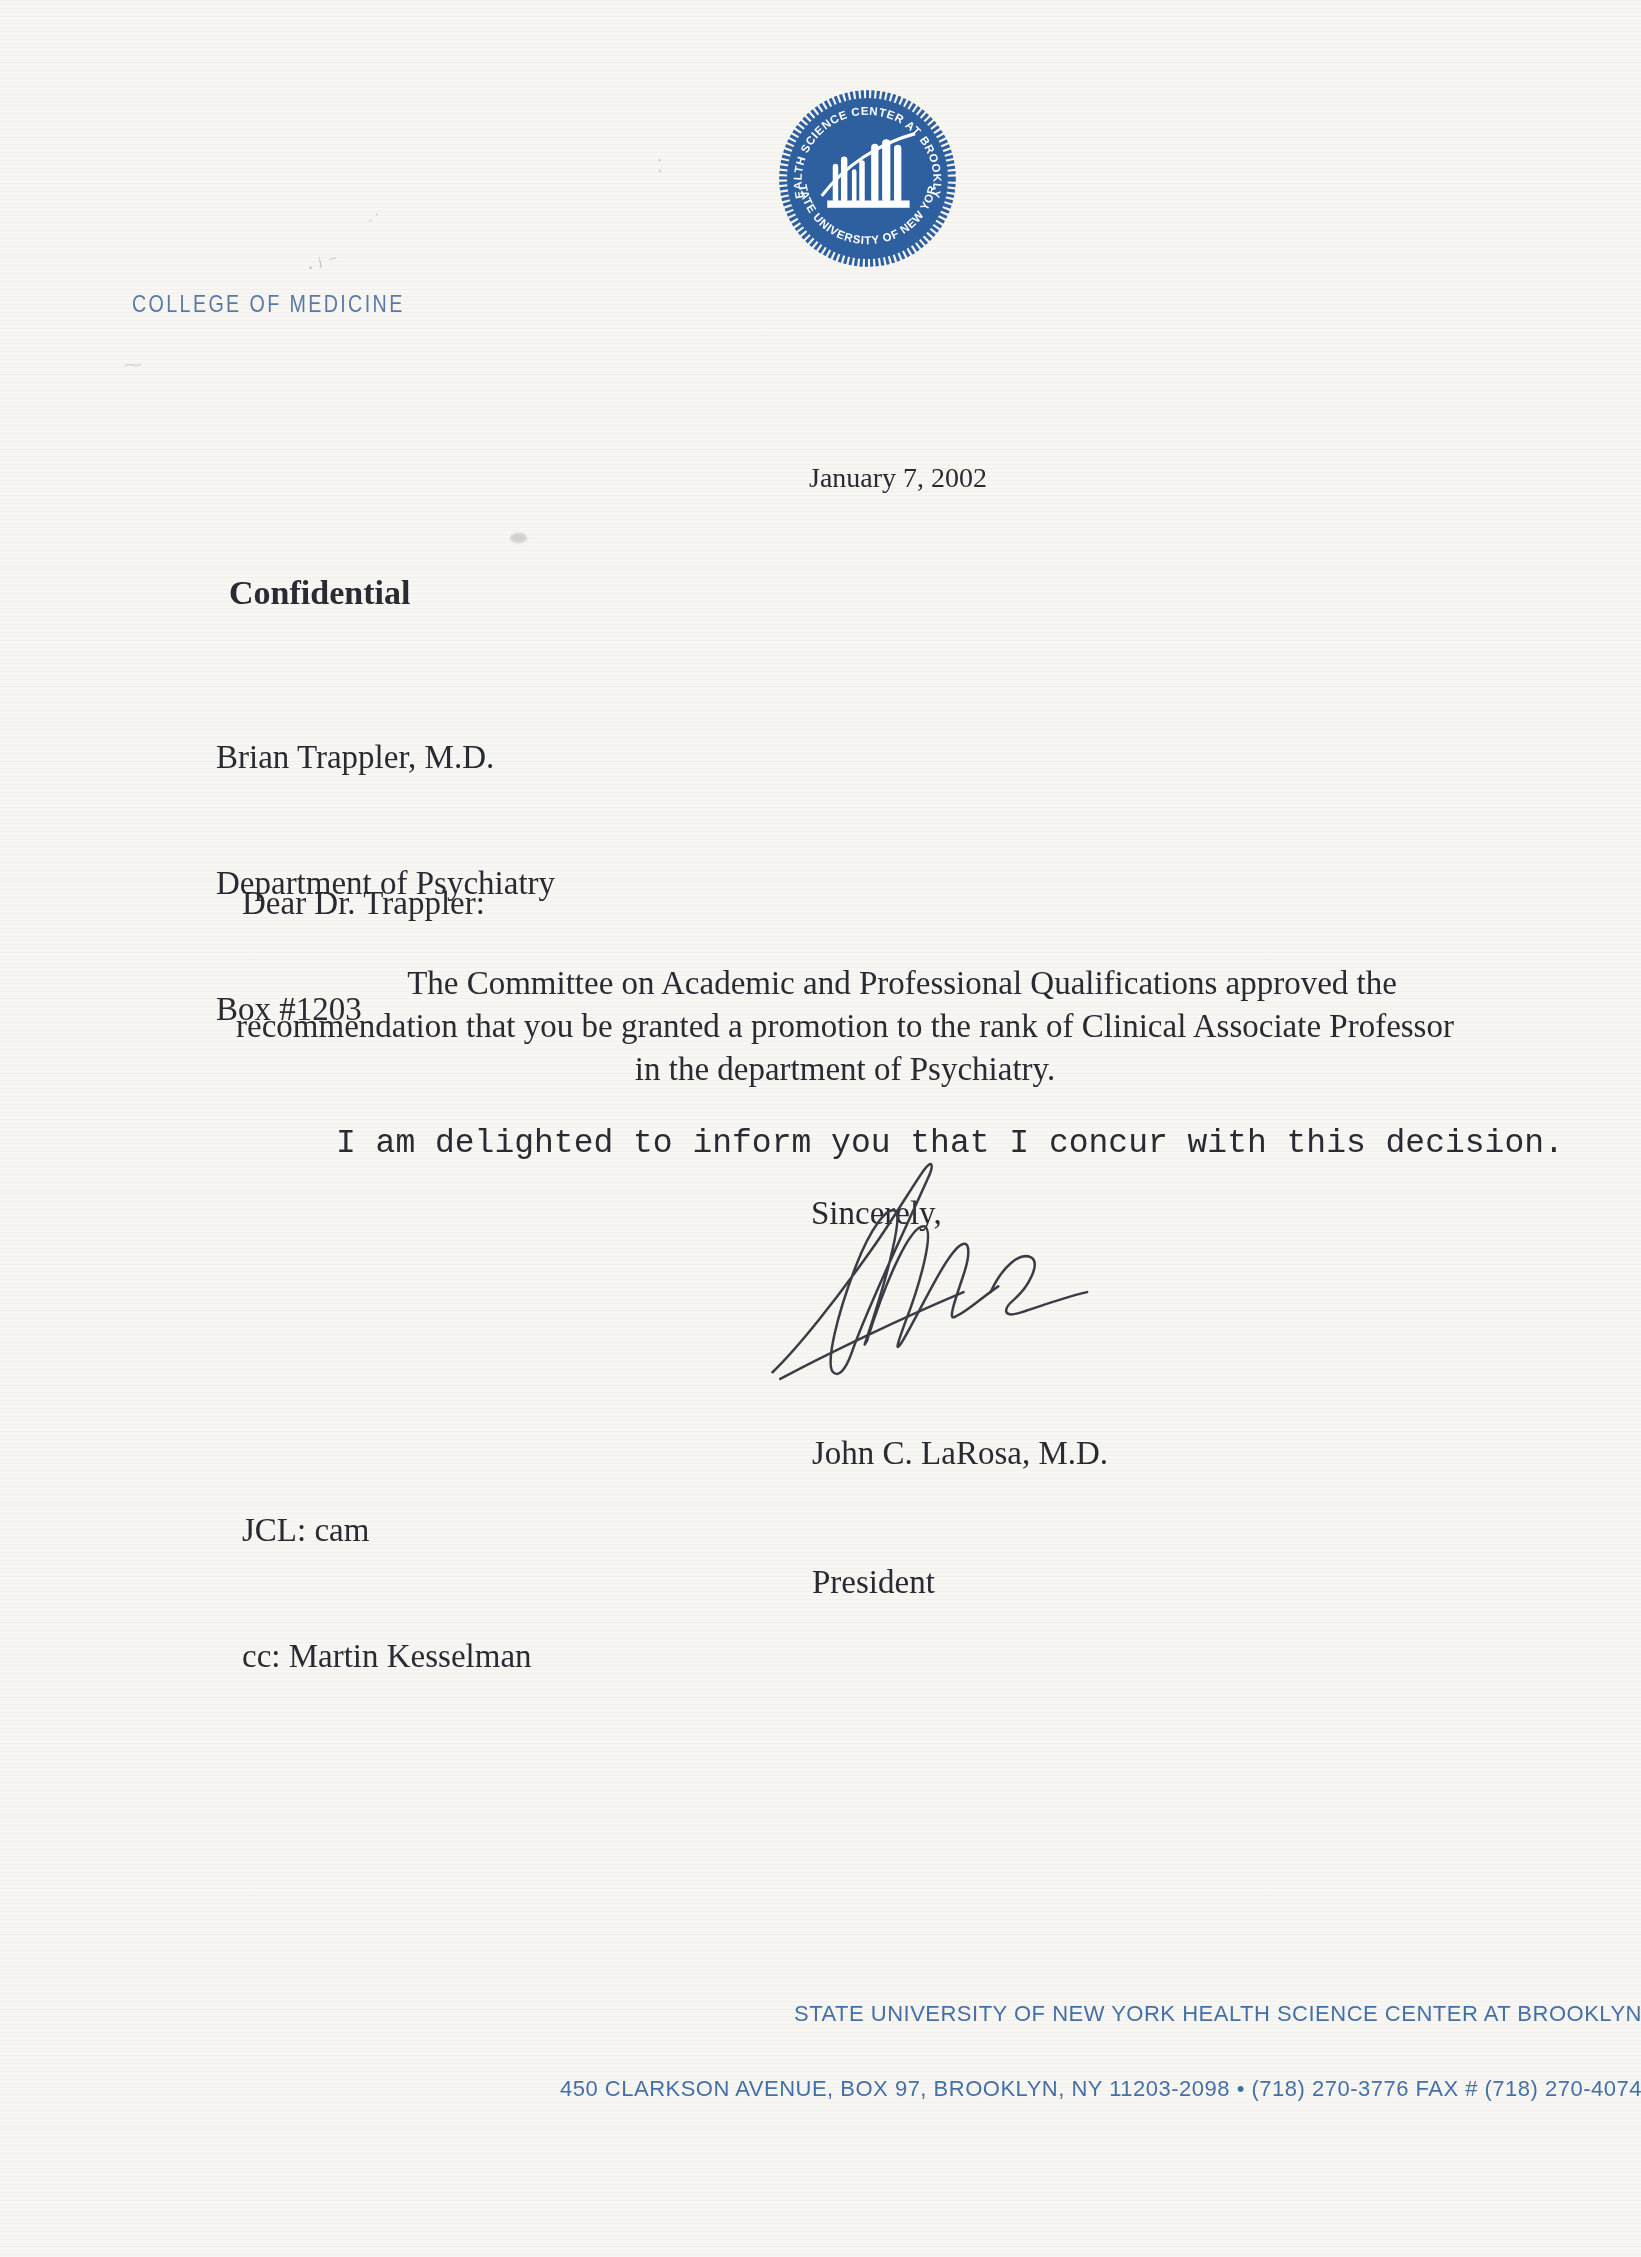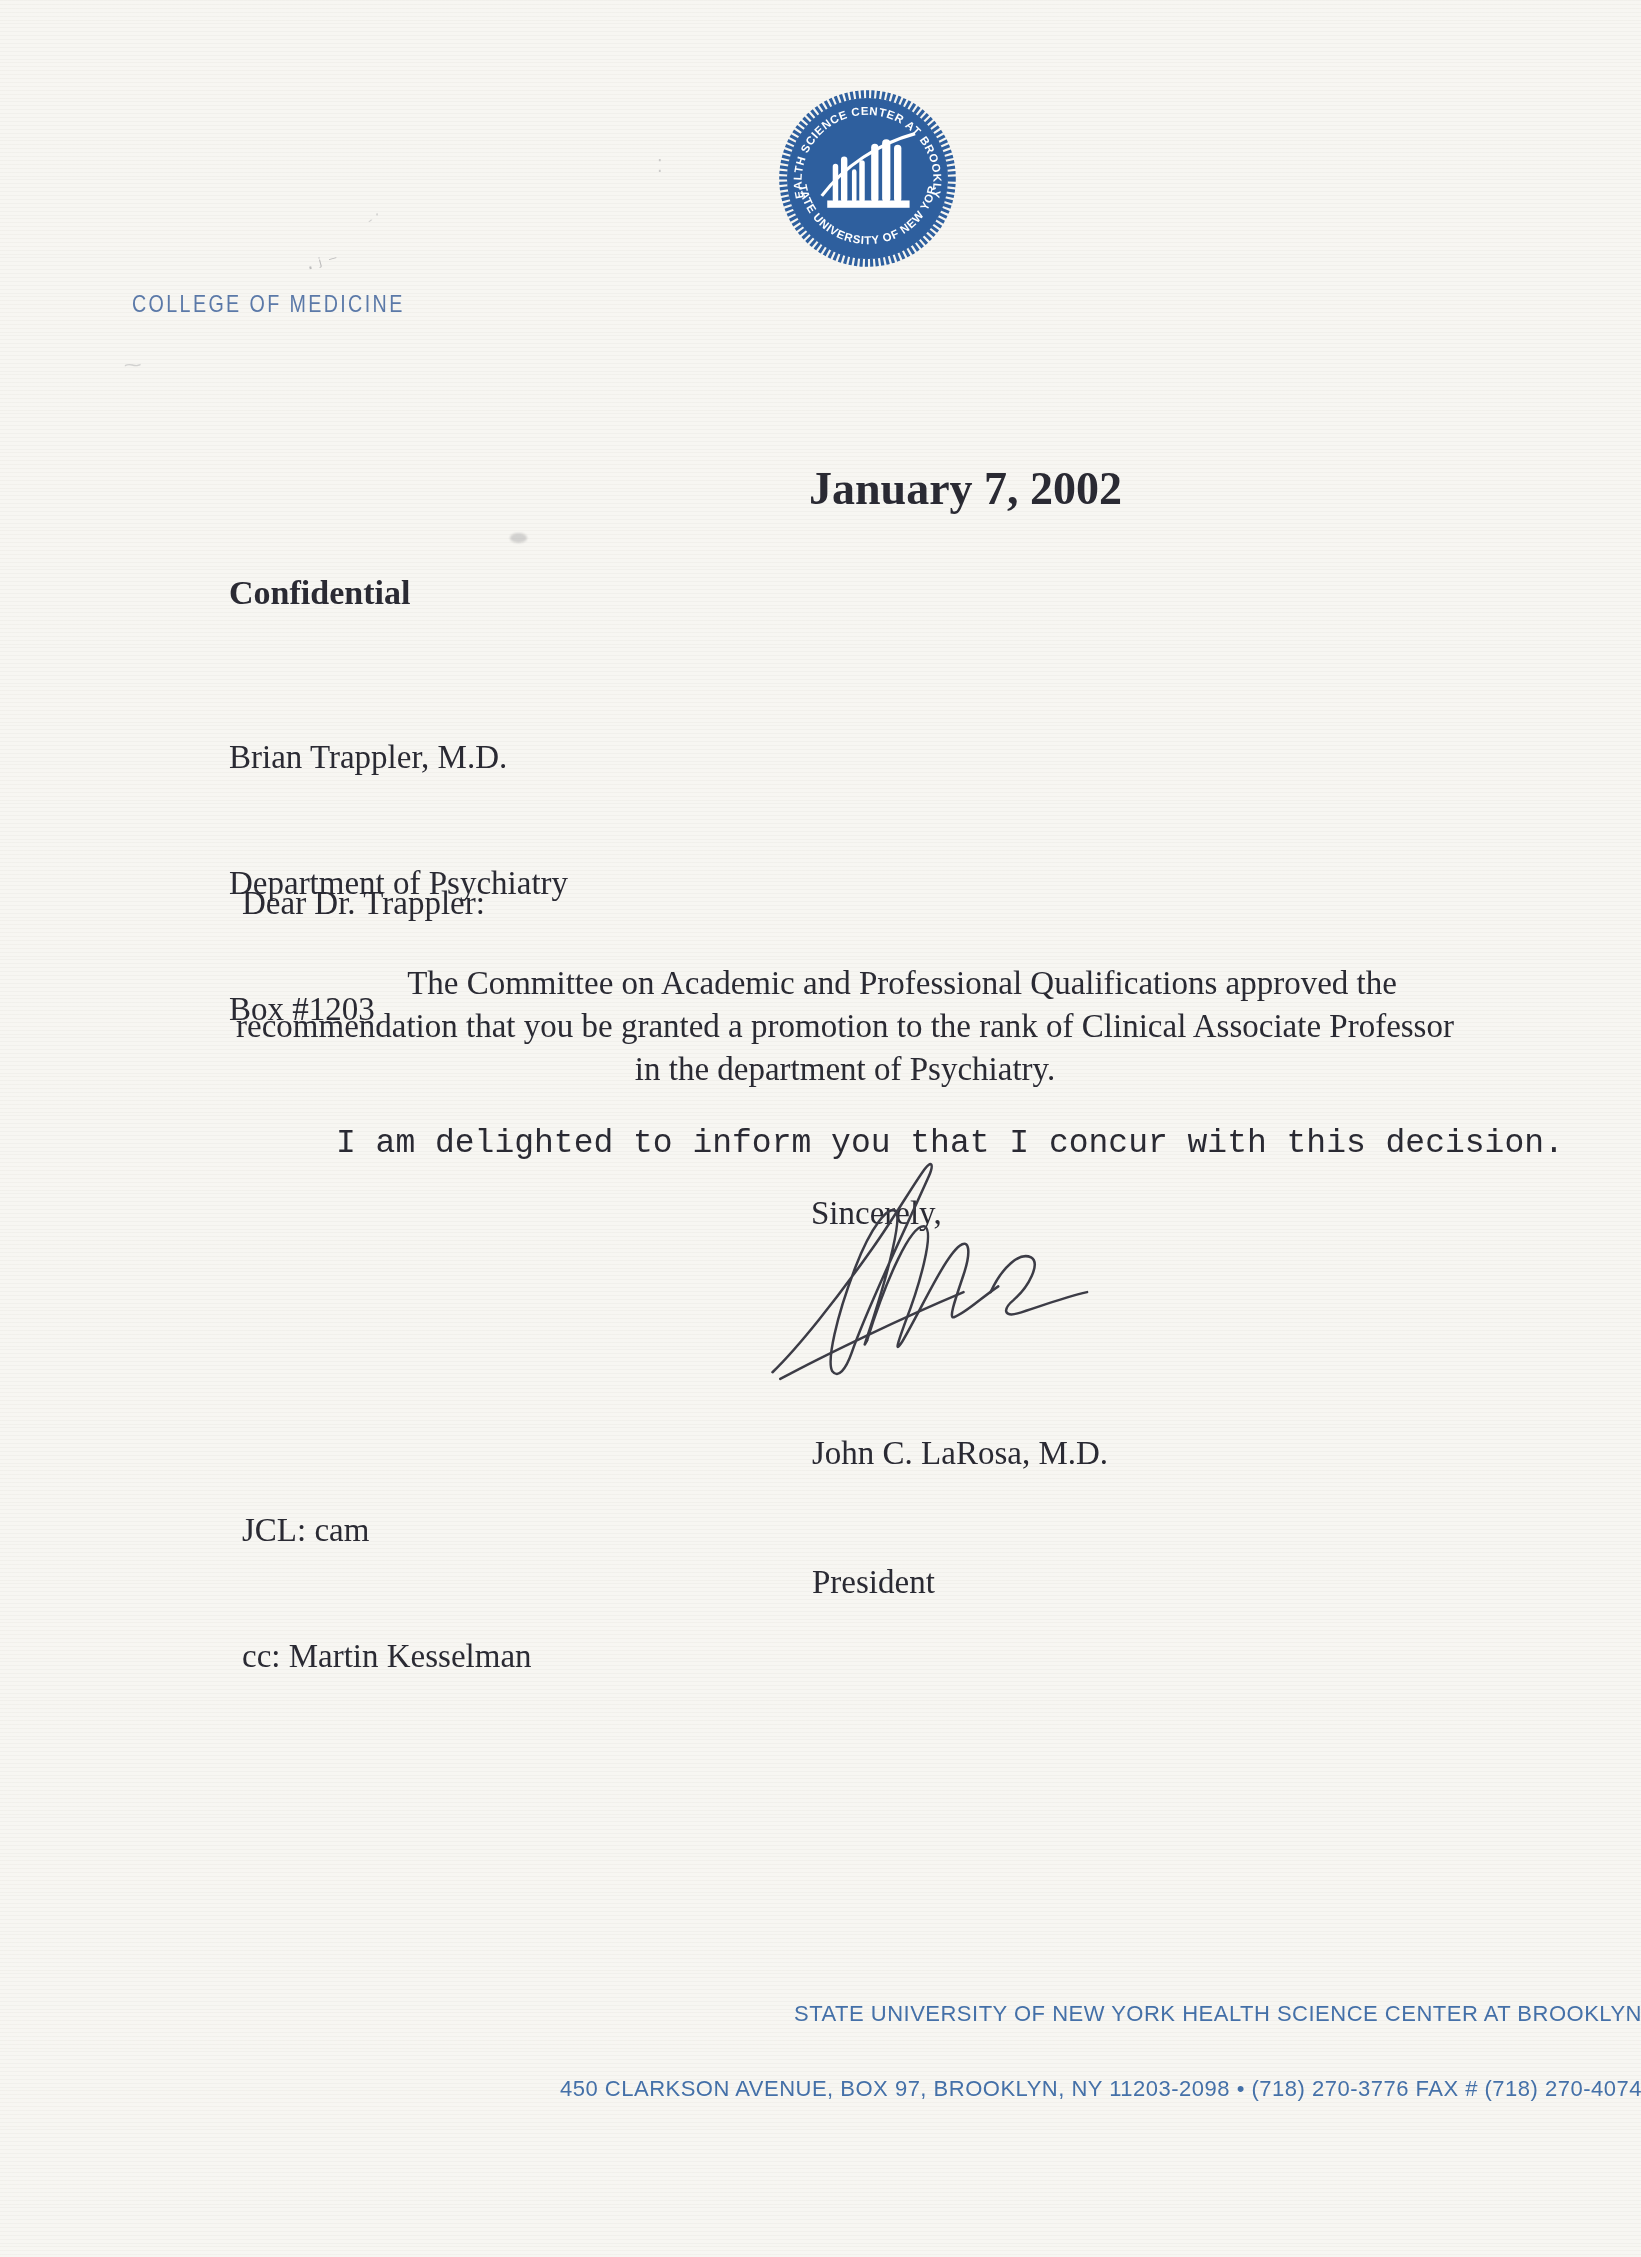--- a/index.html
+++ b/index.html
@@ -30,21 +30,21 @@
   }
   .abs{position:absolute;white-space:pre;}
   .college{
     font-family:"Liberation Sans", sans-serif;
     font-size:24px;
     letter-spacing:2.9px;
     color:var(--letterhead-blue);
     transform:scaleX(0.82);
     transform-origin:left top;
   }
-  .date{font-size:46px;font-weight:bold;}
+  .date{font-size:28px;}
   .confidential{font-size:34px;font-weight:bold;}
   .addr{font-size:33px;line-height:42px;}
   .addr span{display:block;}
   .salutation{font-size:33px;margin-left:20px;}
   .para{
     font-size:33px;
     line-height:43px;
     width:1246px;
     white-space:normal;
   }
@@ -103,21 +103,21 @@
       </g>
     </svg>
   </div>
 
   <div class="abs college" style="left:132px;top:290px;">COLLEGE OF MEDICINE</div>
 
   <div class="abs date" style="left:809px;top:462px;">January 7, 2002</div>
 
   <div class="abs confidential" style="left:229px;top:574px;font-family:Liberation Serif, serif;">Confidential</div>
 
-  <div class="abs addr" style="left:229px;top:652px;">
+  <div class="abs addr" style="left:216px;top:652px;">
     <span>Brian Trappler, M.D.</span>
     <span>Department of Psychiatry</span>
     <span>Box #1203</span>
   </div>
 
   <div class="abs salutation" style="left:222px;top:885px;">Dear Dr. Trappler:</div>
 
   <div class="abs para" style="left:222px;top:962px;text-align:center;">
     <span class="indent">The Committee on Academic and Professional Qualifications approved the</span>
     <span>recommendation that you be granted a promotion to the rank of Clinical Associate Professor</span>

